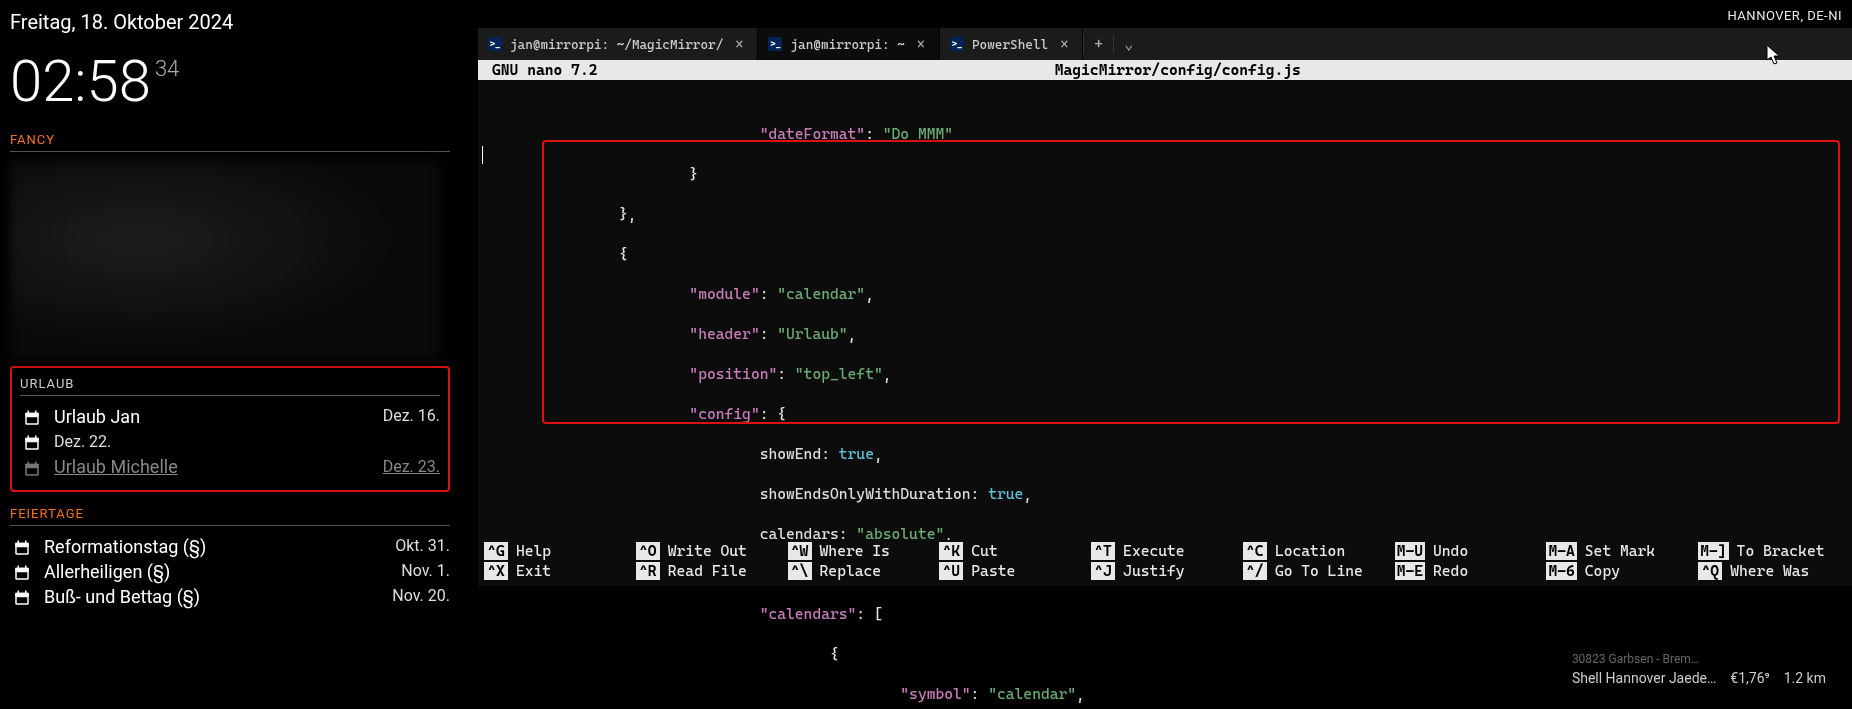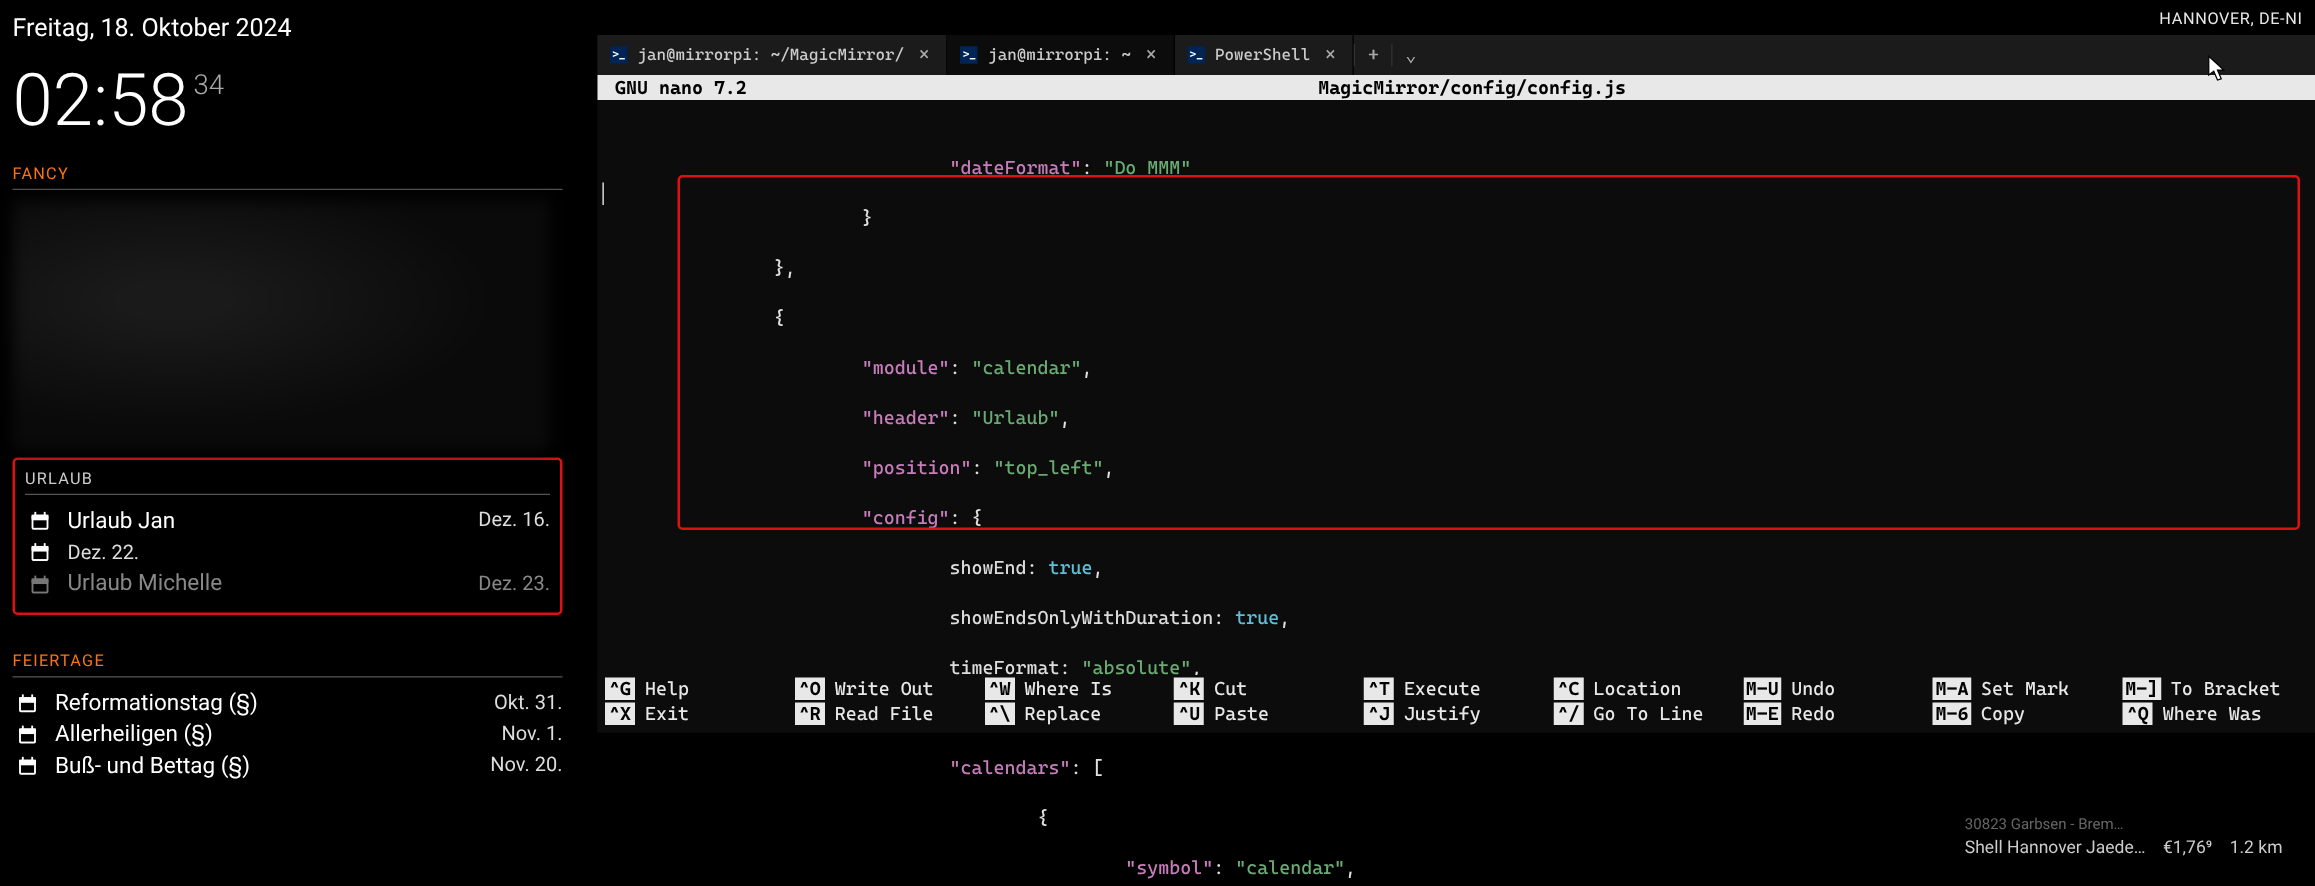--- a/index.html
+++ b/index.html
@@ -61,27 +61,27 @@
 }
 .highlight-box .section-header { margin-top: 0; color: #ccc; }
 .cal-list { margin-top: 8px; }
 .cal-row {
   display: flex;
   align-items: center;
   font-size: 18px;
   line-height: 1.4;
   color: #fff;
 }
-.cal-row.dim { color: #888; }
+.cal-row.dim { color: #888; text-decoration: underline; }
 .cal-row.dim .cal-date { color: #888; }
 .cal-icon { width: 24px; text-align: center; margin-right: 10px; }
 .cal-icon svg { display: inline-block; vertical-align: middle; }
 .cal-title { flex: 1; }
 .cal-date { color: #ddd; font-size: 16px; }
-.feiertage-header { margin-top: 30px; }
+.feiertage-header { margin-top: 14px; }
 
 
 .terminal {
   position: absolute;
   left: 478px;
   top: 28px;
   width: 1374px;
   height: 558px;
   background: #0c0c0c;
   font-family: Consolas, "Cascadia Mono", monospace;
@@ -319,21 +319,21 @@
 <div class="ln">                              <span class="k-key">"dateFormat"</span><span class="k-punc">: </span><span class="k-str">"Do MMM"</span></div>
 <div class="ln">                      <span class="k-punc">}</span></div>
 <div class="ln">              <span class="k-punc">},</span></div>
 <div class="ln">              <span class="k-punc">{</span></div>
 <div class="ln">                      <span class="k-key">"module"</span><span class="k-punc">: </span><span class="k-str">"calendar"</span><span class="k-punc">,</span></div>
 <div class="ln">                      <span class="k-key">"header"</span><span class="k-punc">: </span><span class="k-str">"Urlaub"</span><span class="k-punc">,</span></div>
 <div class="ln">                      <span class="k-key">"position"</span><span class="k-punc">: </span><span class="k-str">"top_left"</span><span class="k-punc">,</span></div>
 <div class="ln">                      <span class="k-key">"config"</span><span class="k-punc">: {</span></div>
 <div class="ln">                              <span>showEnd</span><span class="k-punc">: </span><span class="k-bool">true</span><span class="k-punc">,</span></div>
 <div class="ln">                              <span>showEndsOnlyWithDuration</span><span class="k-punc">: </span><span class="k-bool">true</span><span class="k-punc">,</span></div>
-<div class="ln">                              <span>timeFormat</span><span class="k-punc">: </span><span class="k-str">"absolute"</span><span class="k-punc">,</span></div>
+<div class="ln">                              <span>calendars</span><span class="k-punc">: </span><span class="k-str">"absolute"</span><span class="k-punc">,</span></div>
 <div class="ln">                              <span>maximumEntries</span><span class="k-punc">: </span><span class="k-num">8</span><span class="k-punc">,</span></div>
 <div class="ln">                              <span class="k-key">"calendars"</span><span class="k-punc">: [</span></div>
 <div class="ln">                                      <span class="k-punc">{</span></div>
 <div class="ln">                                              <span class="k-key">"symbol"</span><span class="k-punc">: </span><span class="k-str">"calendar"</span><span class="k-punc">,</span></div>
 
 
 
 
 
 

